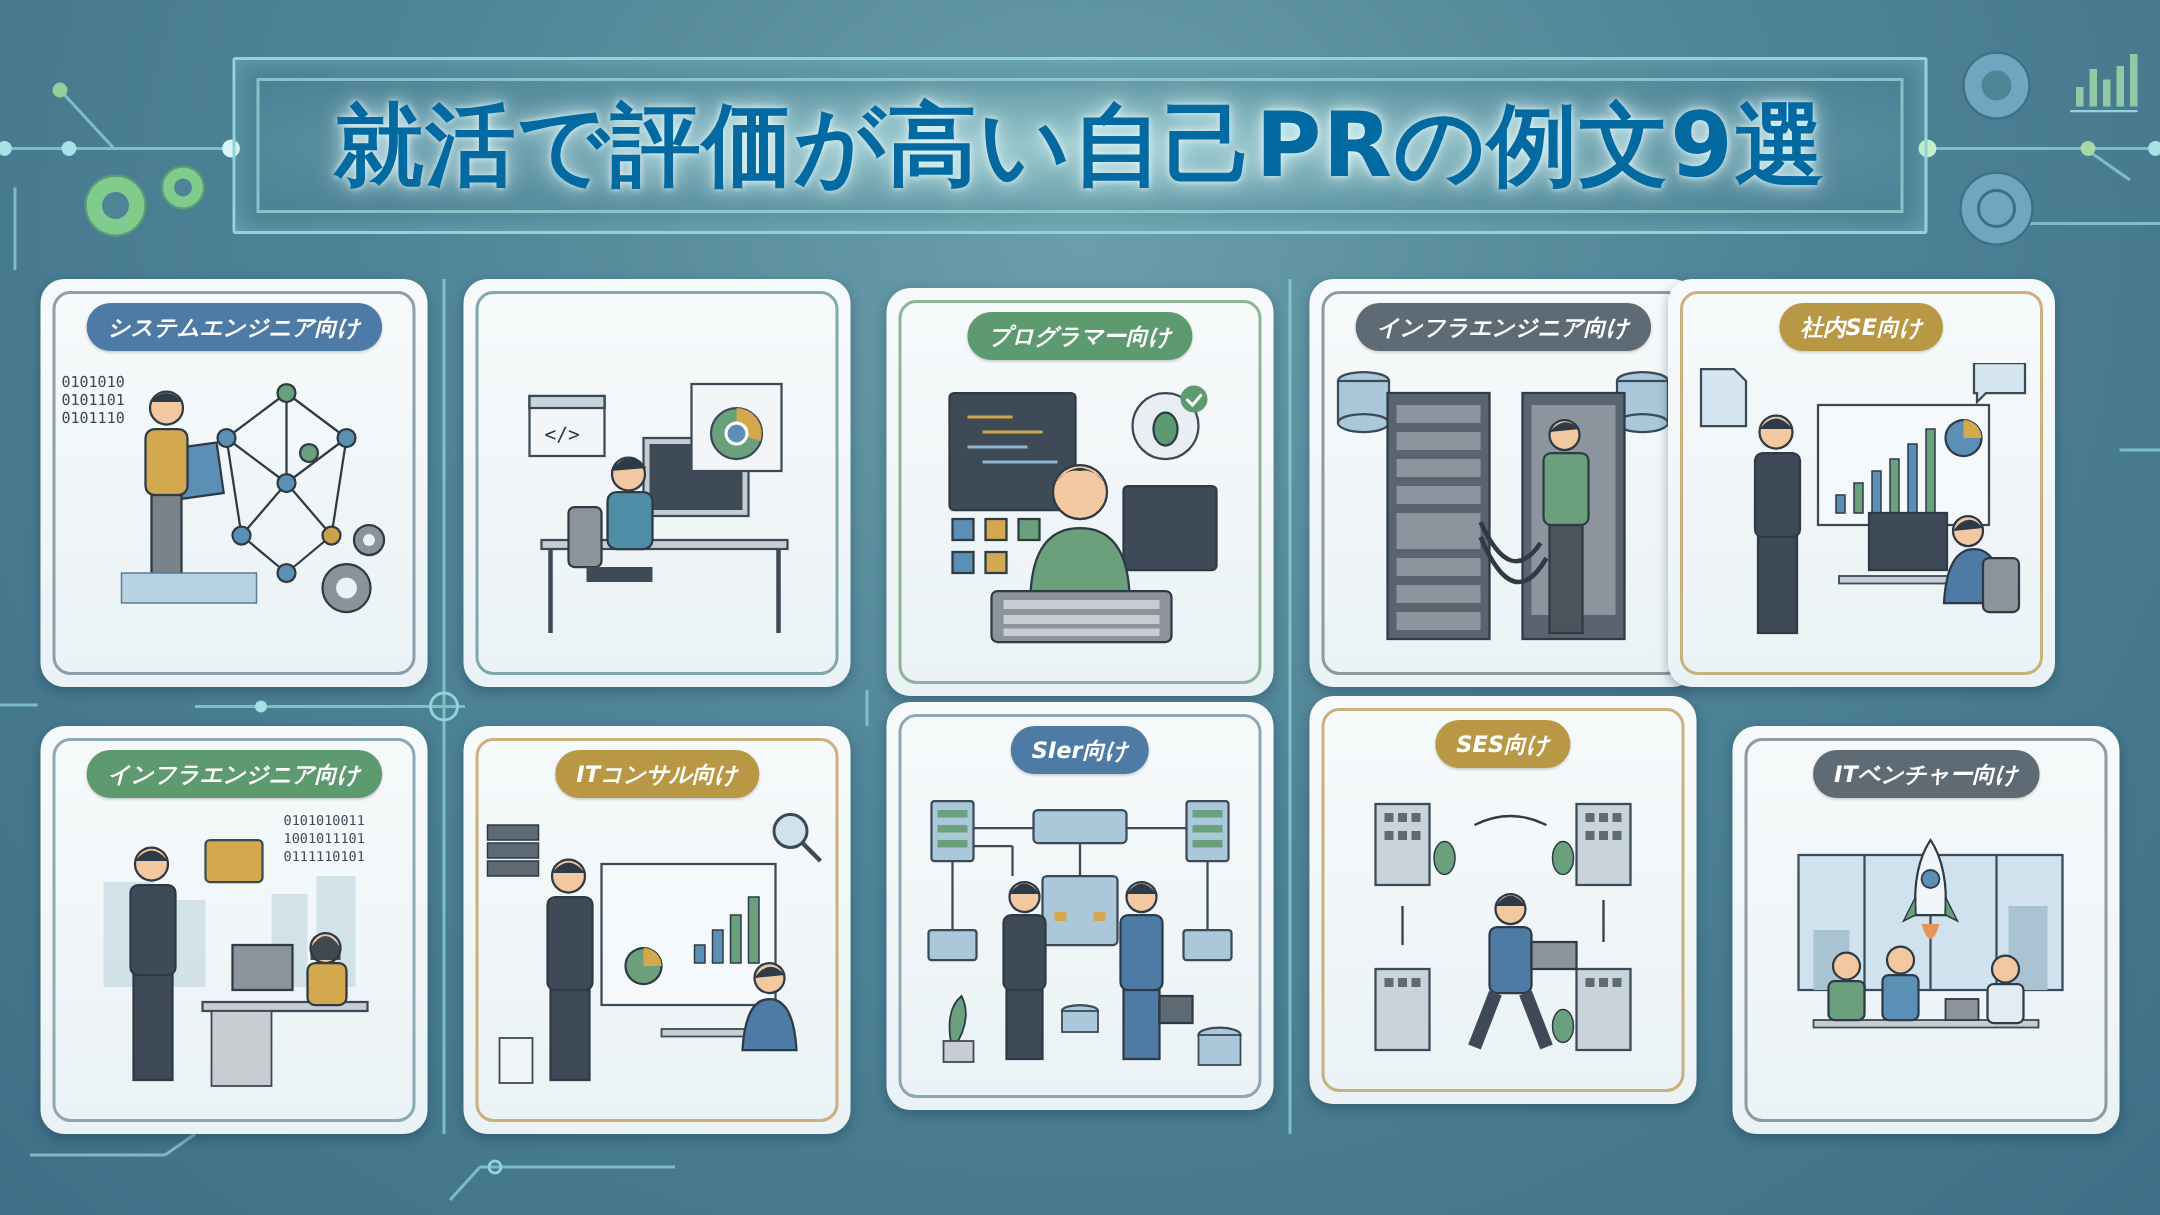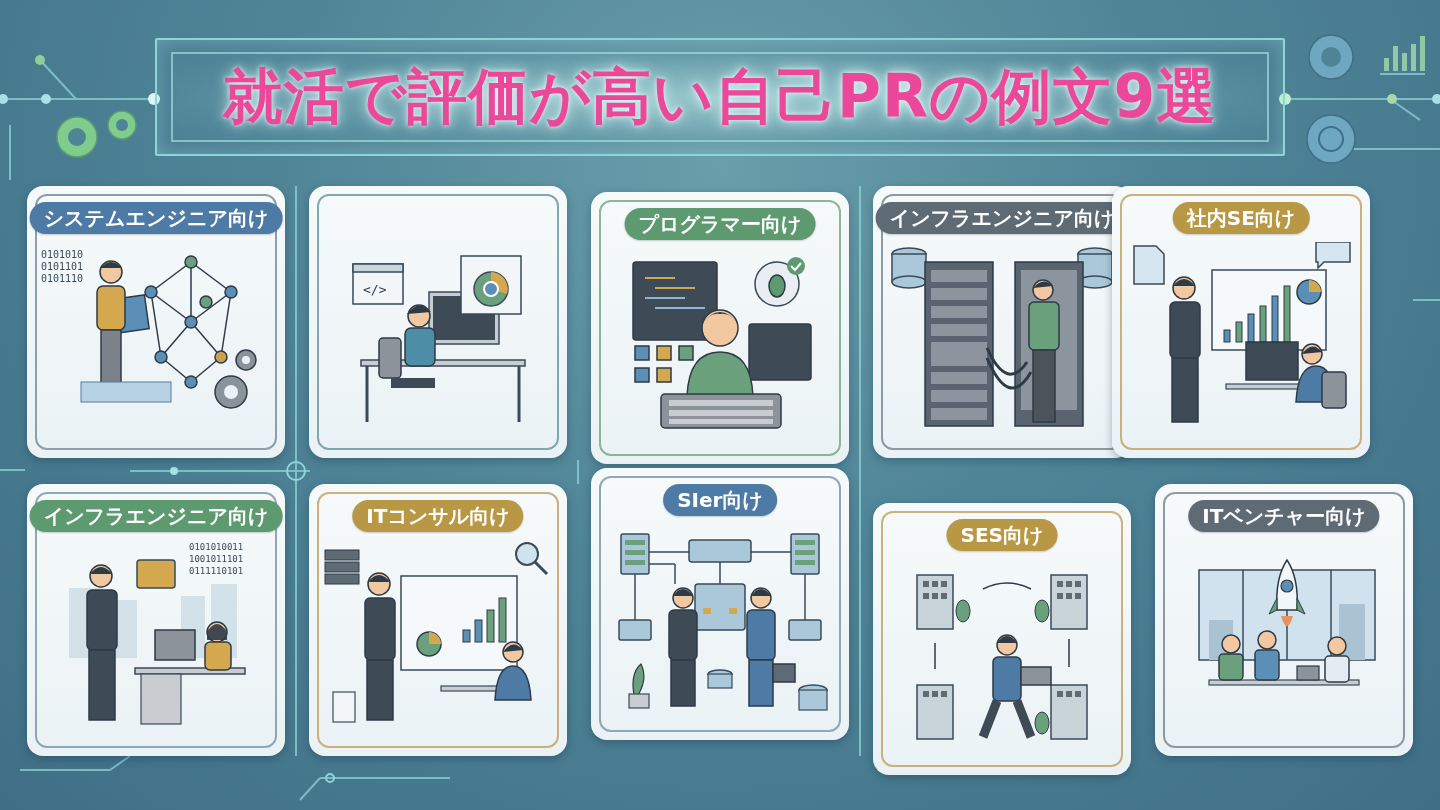--- a/index.html
+++ b/index.html
@@ -17,42 +17,43 @@
   }
   .title-frame .inner {
     position: absolute; left: 14px; top: 12px; right: 14px; bottom: 12px;
     border: 2px solid rgba(160,220,220,0.7);
     background: radial-gradient(ellipse at center, rgba(190,235,235,0.55) 0%, rgba(120,180,190,0.15) 70%, transparent 100%);
   }
   .title {
     position: absolute; left: 155px; top: 38px; width: 1130px; height: 118px;
     display: flex; align-items: center; justify-content: center;
     font-family: "DejaVu Sans", sans-serif; font-weight: bold;
-    font-size: 60px; color: #ec4899; letter-spacing: 1px;
+    font-size: 60px; color: #0369a1; letter-spacing: 1px;
     text-shadow: 0 0 14px rgba(230,255,255,0.9), 0 0 4px rgba(255,255,255,0.8);
   }
   .card {
     position: absolute; width: 258px; height: 272px;
     background: linear-gradient(180deg, #f7fafb 0%, #eaf2f5 100%);
     border-radius: 16px;
     box-shadow: 0 3px 8px rgba(20,50,70,0.35);
     overflow: hidden;
   }
   .card .frame {
     position: absolute; left: 8px; top: 8px; right: 8px; bottom: 8px;
     border: 2px solid var(--frame); border-radius: 12px;
     opacity: 0.85;
   }
   .badge {
     position: absolute; left: 50%; top: 16px; transform: translateX(-50%);
     height: 32px; padding: 0 14px; border-radius: 16px;
     background: var(--badge);
-    color: #fff; font-weight: bold; font-size: 20px; white-space: nowrap;
+    color: #fff; font-weight: bold; font-size: 15px; white-space: nowrap;
     display: flex; align-items: center; justify-content: center;
     box-shadow: 0 1px 2px rgba(0,0,0,0.2);
+    font-style: italic;
   }
   .illus { position: absolute; left: 14px; top: 56px; width: 230px; height: 200px; }
 </style>
 </head>
 <body>
 
 <svg class="bg-lines" width="1440" height="810" viewBox="0 0 1440 810">
   <g stroke="#8fd4d8" stroke-width="2" fill="none" opacity="0.75">
     <line x1="0" y1="99" x2="155" y2="99"></line>
     <line x1="40" y1="60" x2="76" y2="99"></line>
@@ -388,21 +389,21 @@
     <rect x="142" y="86" width="28" height="50" rx="5" fill="#4e7aa6" stroke="#2e3a46" stroke-width="1.5"></rect>
     <rect x="144" y="136" width="24" height="46" fill="#4e7aa6" stroke="#2e3a46" stroke-width="1.5"></rect>
     <rect x="168" y="140" width="22" height="18" fill="#5f6b74" stroke="#2e3a46" stroke-width="1.5"></rect>
     <path d="M30 176 Q24 150 36 140 Q44 156 30 176Z" fill="#6aa17c" stroke="#2e3a46" stroke-width="1.2"></path>
     <rect x="24" y="170" width="20" height="14" fill="#c9ccd0" stroke="#3a4a58" stroke-width="1.2"></rect>
     <ellipse cx="208" cy="166" rx="14" ry="5" fill="#aac8d9" stroke="#3a4a58" stroke-width="1.5"></ellipse>
     <rect x="194" y="166" width="28" height="20" fill="#aac8d9" stroke="#3a4a58" stroke-width="1.2"></rect>
   </svg>
 </div>
 
-<div class="card" style="left:873px;top:503px;--frame:#c3a566">
+<div class="card" style="left:873px;top:464px;--frame:#c3a566">
   <div class="frame"></div>
   <div class="badge" style="--badge:#b99845">SES向け</div>
   <svg class="illus" viewBox="0 0 230 200">
     <g fill="#c9d3da" stroke="#3a4a58" stroke-width="1.5">
       <rect x="30" y="16" width="36" height="54"></rect>
         <rect x="164" y="16" width="36" height="54"></rect>
       <rect x="30" y="126" width="36" height="54"></rect>
         <rect x="164" y="126" width="36" height="54"></rect>
     </g>
     <g fill="#5f6b74">

